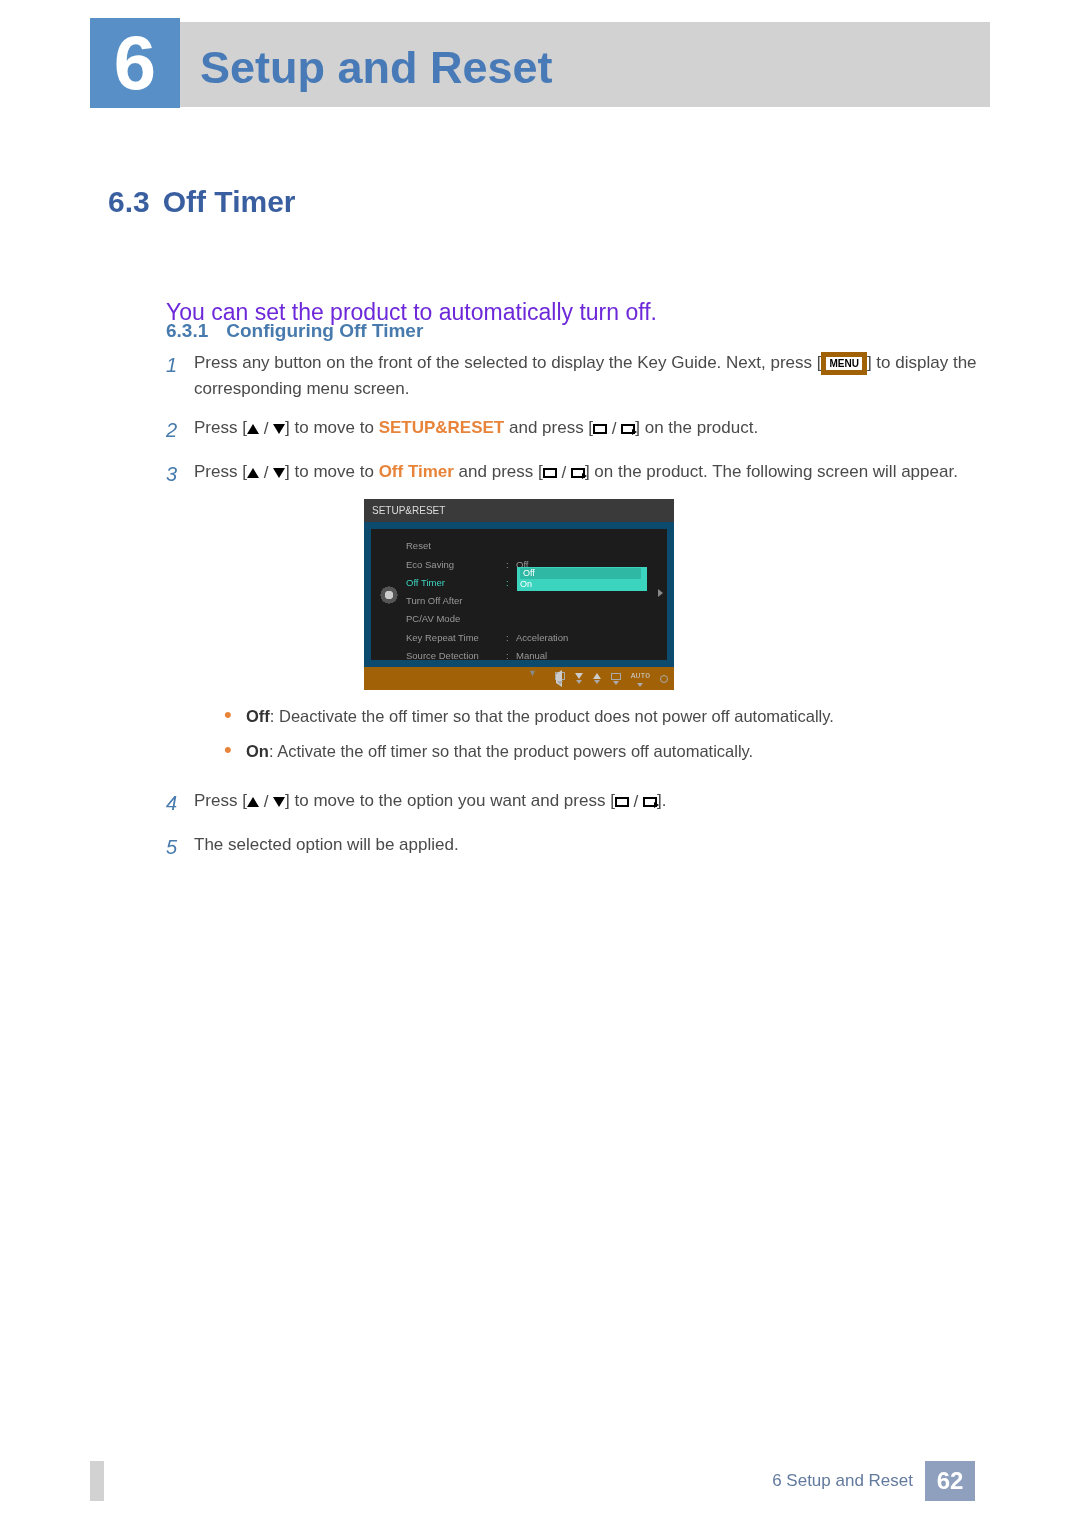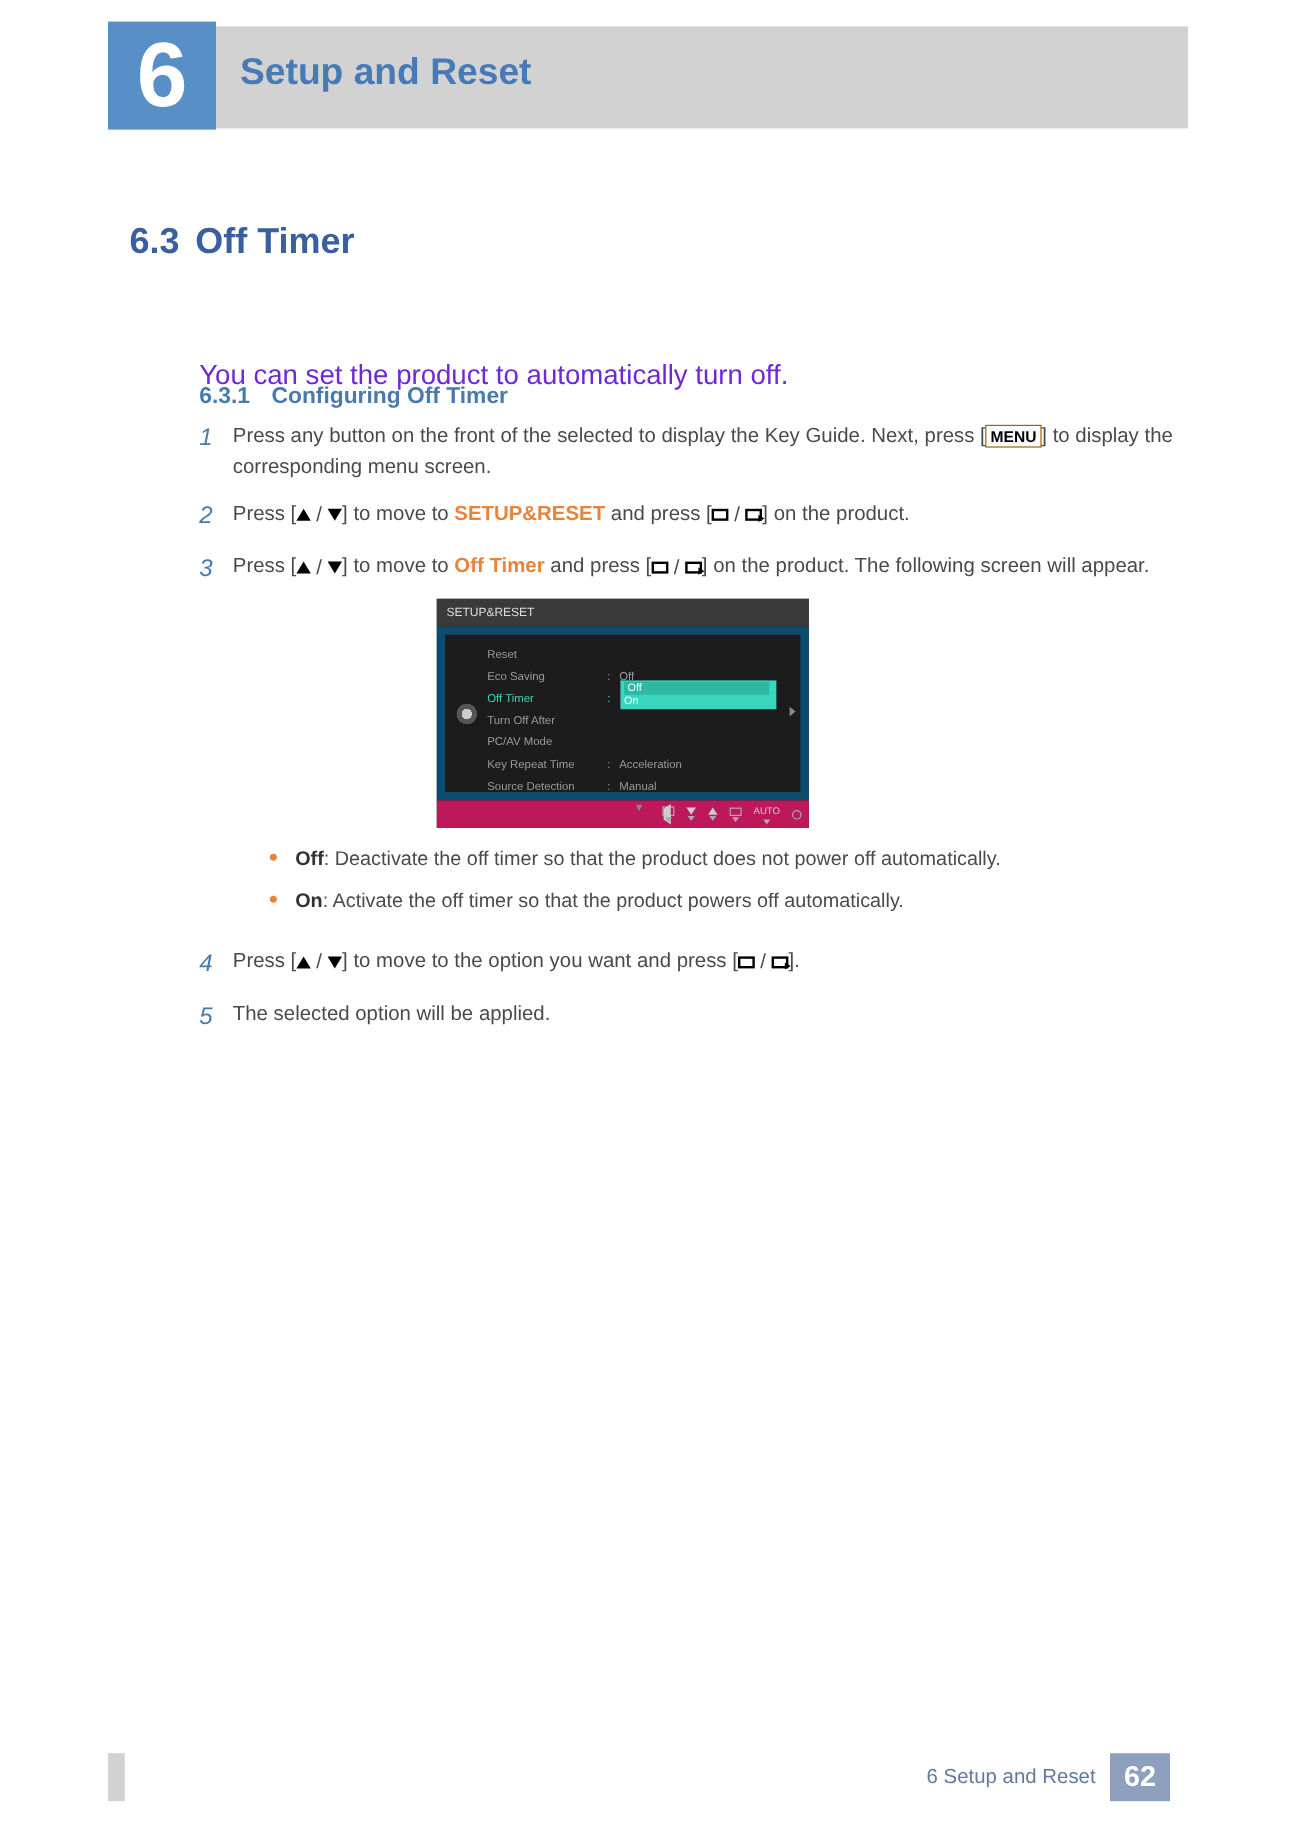--- a/index.html
+++ b/index.html
@@ -29,21 +29,21 @@
     color: #fff;
     font-size: 76px;
     font-weight: bold;
     text-align: center;
     line-height: 90px;
   }
   .chapter-title {
     position: absolute;
     top: 42px;
     left: 200px;
-    font-size: 31px;
+    font-size: 45px;
     font-weight: bold;
     color: #477ab6;
   }
   .section-heading {
     position: absolute;
     top: 185px;
     left: 108px;
     font-size: 30px;
     font-weight: bold;
     color: #3a5fa0;
@@ -82,24 +82,24 @@
   }
   .step-num {
     font-style: italic;
     font-size: 20px;
     color: #477aad;
     width: 28px;
     flex-shrink: 0;
   }
   .step-body { flex: 1; }
   .menu-key {
-    font-size: 13px;
+    font-size: 10px;
     font-weight: bold;
     padding: 1px 3px;
-    border: 1px solid #a16207;
+    border: 5px solid #a16207;
     color: #000;
     vertical-align: middle;
   }
   .key-icons {
     display: inline-block;
     vertical-align: middle;
   }
   .tri-up { display:inline-block;width:0;height:0;border-left:6px solid transparent;border-right:6px solid transparent;border-bottom:10px solid #000; }
   .tri-down { display:inline-block;width:0;height:0;border-left:6px solid transparent;border-right:6px solid transparent;border-top:10px solid #000; }
   .rect-icon { display:inline-block;width:14px;height:10px;border:2px solid #000; }
@@ -164,21 +164,21 @@
   .osd-dd-off { background:#2fb8a4; padding:0 3px; }
   .osd-arrowr {
     position:absolute; right:4px; top:60px;
     width:0;height:0;border-top:4px solid transparent;border-bottom:4px solid transparent;border-left:5px solid #888;
   }
   .osd-arrowd {
     text-align:center; color:#888; font-size:9px; padding-top:2px;
   }
   .osd-footer {
     display:flex; justify-content:flex-end; align-items:center;
-    background:#be185d; padding:3px 6px; gap:10px;
+    background:#a16207; padding:3px 6px; gap:10px;font-family:Liberation Mono, monospace;
   }
   .osd-footer-icon { color:#ccc; font-size:8px; display:flex;flex-direction:column;align-items:center;gap:1px; }
   .fi-box { width:10px;height:8px;border:1px solid #aaa; }
   .fi-triw-d { width:0;height:0;border-left:4px solid transparent;border-right:4px solid transparent;border-top:6px solid #ccc; }
   .fi-triw-u { width:0;height:0;border-left:4px solid transparent;border-right:4px solid transparent;border-bottom:6px solid #ccc; }
   .fi-triw-l { width:0;height:0;border-top:4px solid transparent;border-bottom:4px solid transparent;border-right:6px solid #ccc; }
   .fi-tiny-d { width:0;height:0;border-left:3px solid transparent;border-right:3px solid transparent;border-top:4px solid #aaa; }
   .fi-enter { width:10px;height:7px;border:1px solid #aaa;position:relative; }
   .fi-power { width:8px;height:8px;border:1px solid #aaa;border-radius:50%;position:relative; }
 

